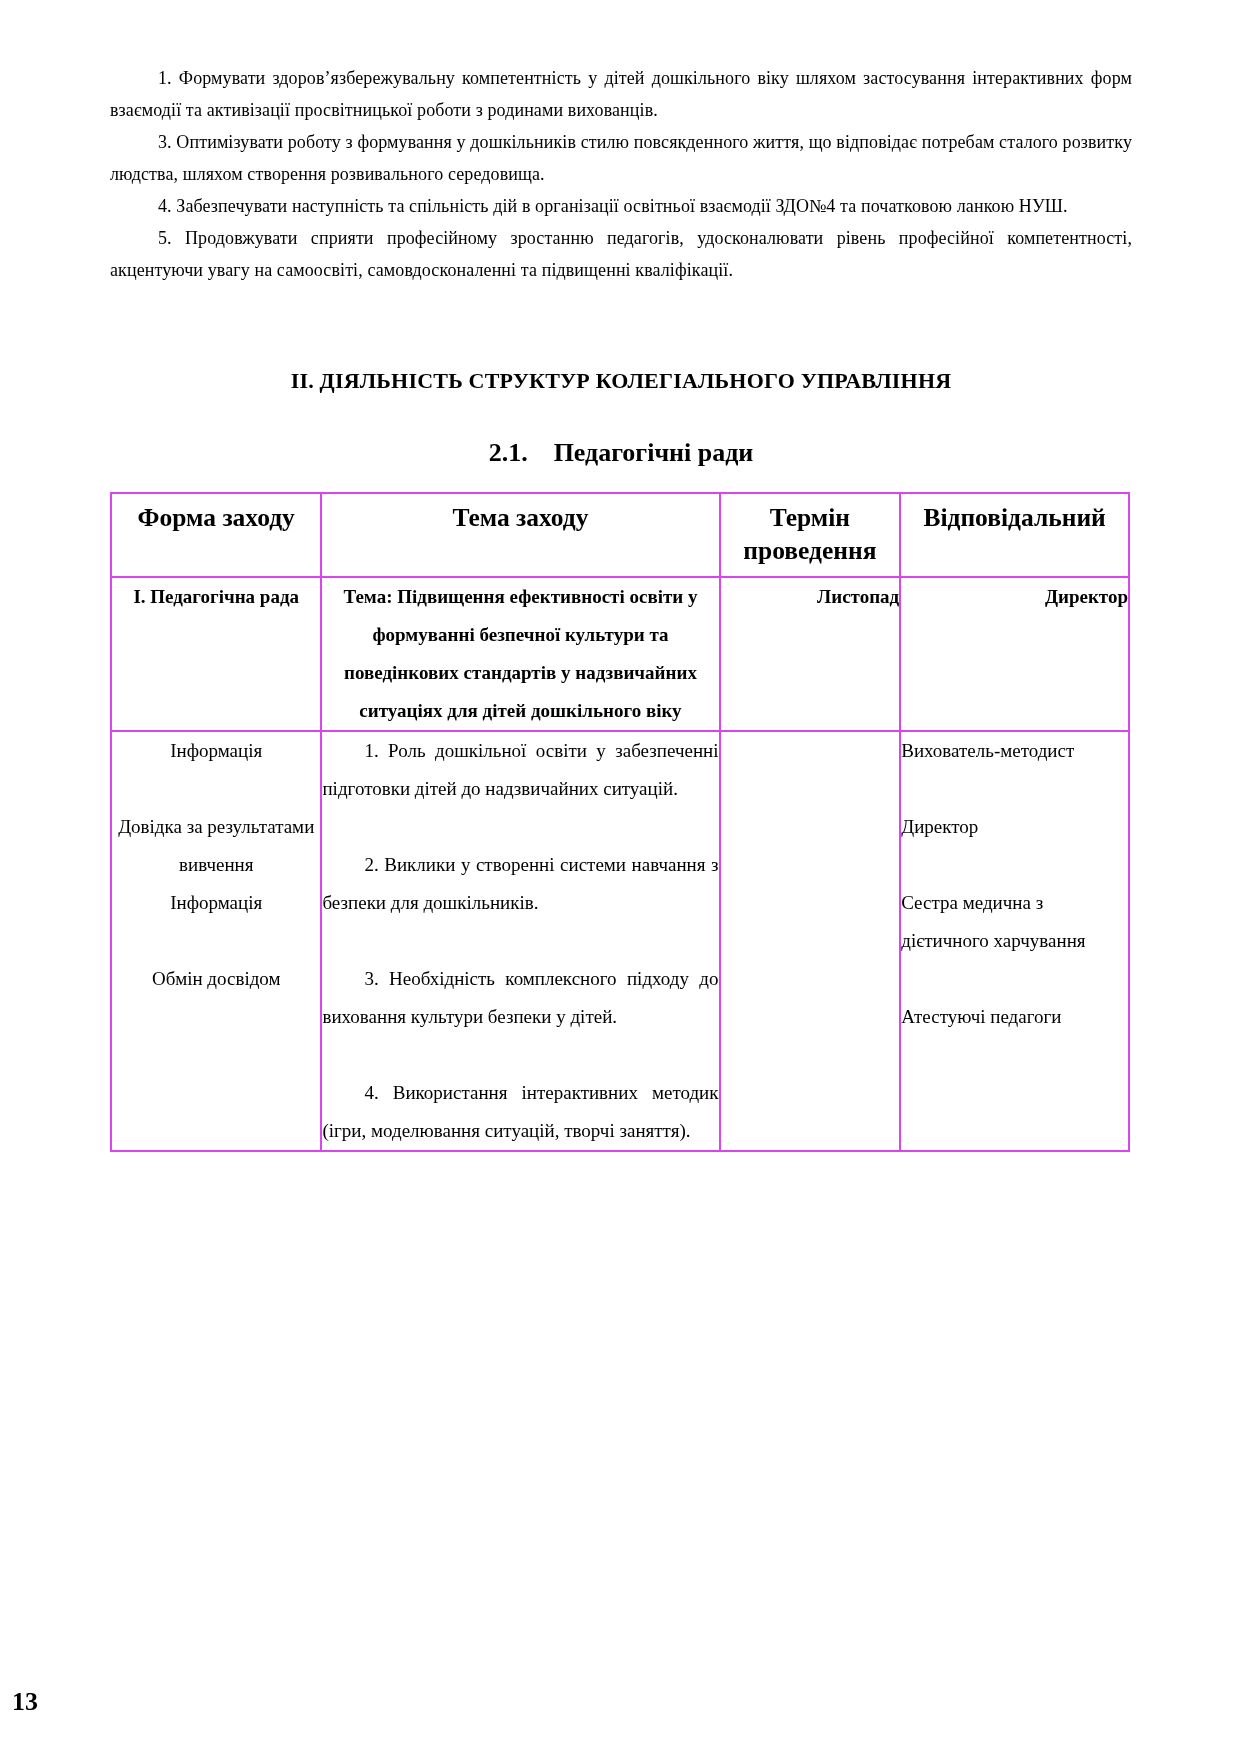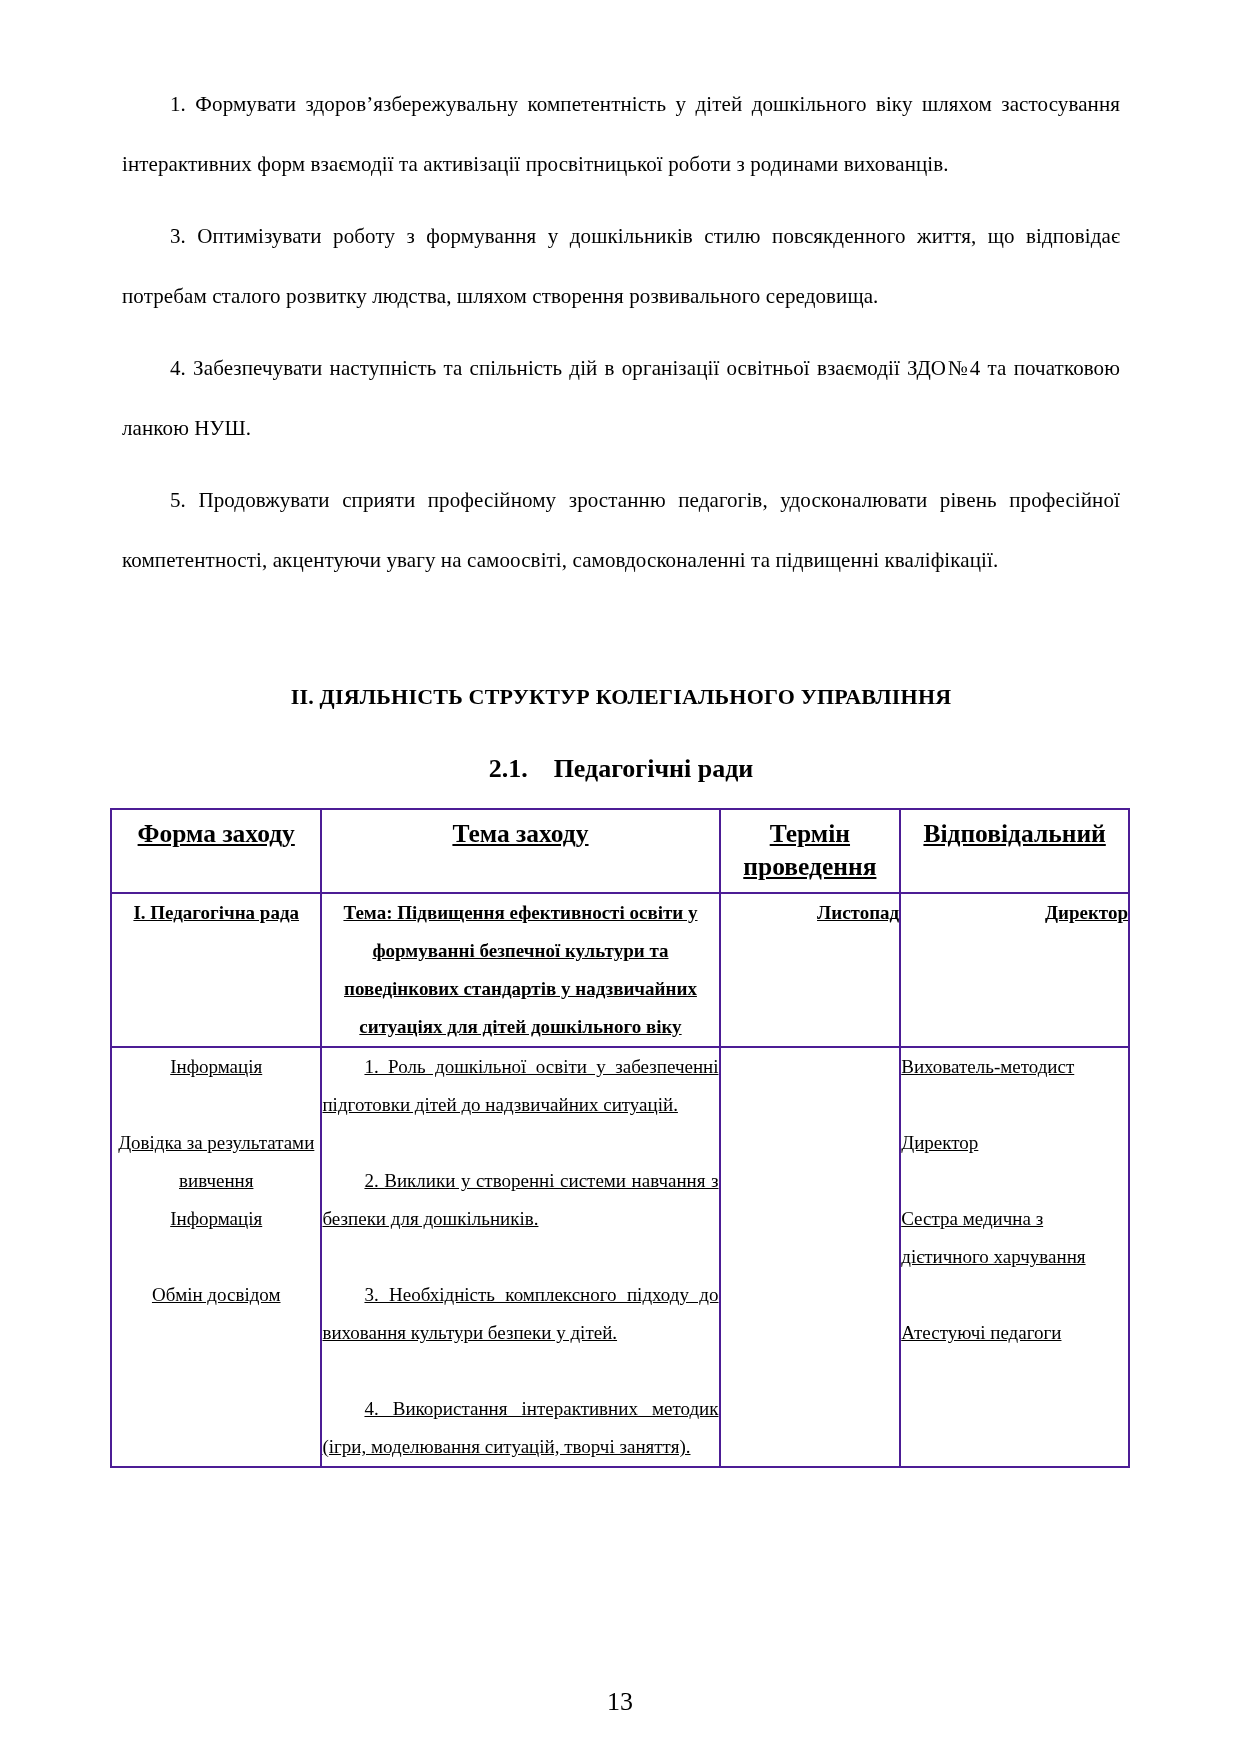--- a/index.html
+++ b/index.html
@@ -22,25 +22,25 @@
     height: 1755px;
     padding: 62px 108px 0 110px;
     position: relative;
   }
 
   
   .goals {
     margin: 0;
   }
   p.goal {
-    margin: 12px;
+    margin: 0;
     text-align: justify;
     text-indent: 48px;
-    font-size: 21px;
-    line-height: 60px;
+    font-size: 18px;
+    line-height: 32px;
     letter-spacing: 0.1px;
   }
 
   
   h2.section-heading {
     margin: 0;
     padding-top: 78px;
     text-align: center;
     font-size: 22px;
     font-weight: bold;
@@ -61,24 +61,23 @@
   }
 
   
   table.plan {
     border-collapse: collapse;
     width: 1020px;
     table-layout: fixed;
     margin: 0;
   }
   table.plan td, table.plan th {
-    border: 2px solid #4c1d95;
+    border: 2px solid #d946ef;
     vertical-align: top;
     padding: 0;
-    text-decoration: underline;
   }
   table.plan th {
     font-weight: bold;
     font-size: 25.5px;
     line-height: 33px;
     text-align: center;
     padding: 7px 4px 9px 4px;
   }
   col.c-form  { width: 184px; }
   col.c-theme { width: 348px; }
@@ -135,25 +134,25 @@
   .resp-col {
     padding: 6px 8px 8px 14px;
     text-align: left;
   }
 
   .spacer-line { display: block; height: 38px; }
 
   
   .page-number {
     position: absolute;
-    left: 0;
+    left: 12px;
     right: 0;
     bottom: 38px;
-    text-align: center;
     font-size: 26px;
+    font-weight: bold;
   }
 </style>
 </head>
 <body>
 
 <div class="page">
 
   <div class="goals">
     <p class="goal">1. Формувати здоров’язбережувальну компетентність у дітей дошкільного віку шляхом застосування інтерактивних форм взаємодії та активізації просвітницької роботи з родинами вихованців.</p>
     <p class="goal">3. Оптимізувати роботу з формування у дошкільників стилю повсякденного життя, що відповідає потребам сталого розвитку людства, шляхом створення розвивального середовища.</p>

